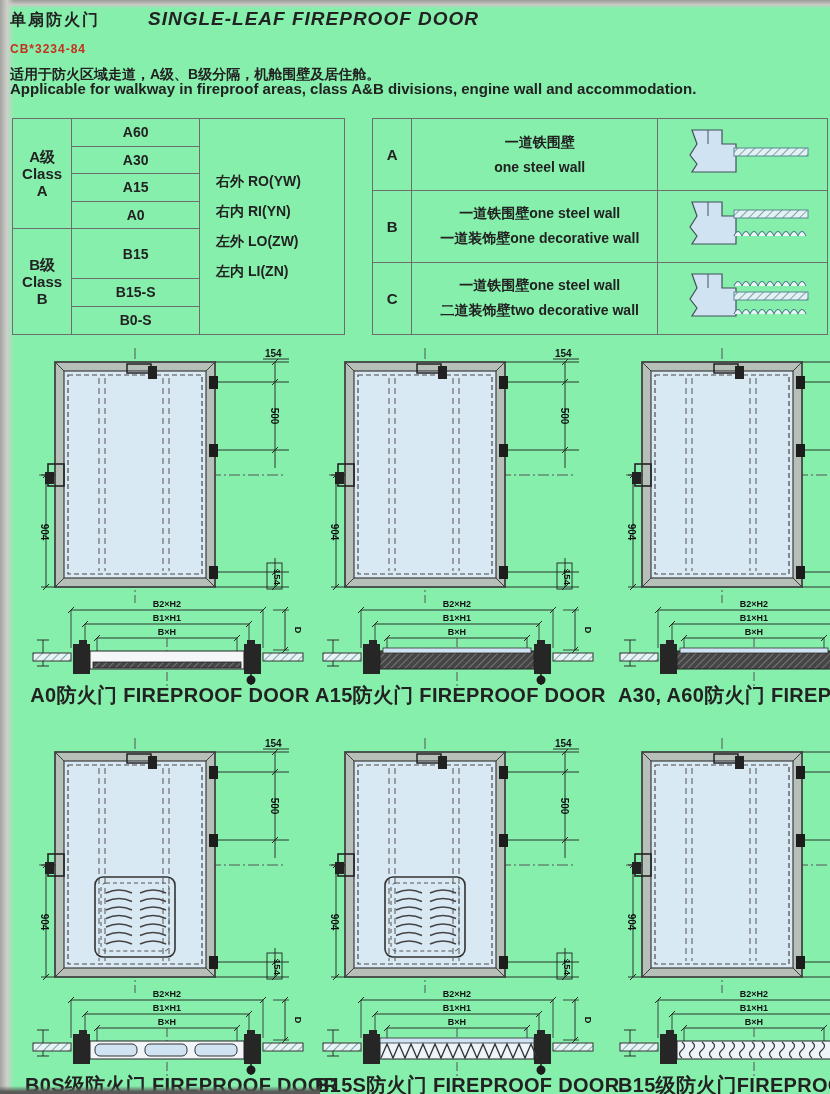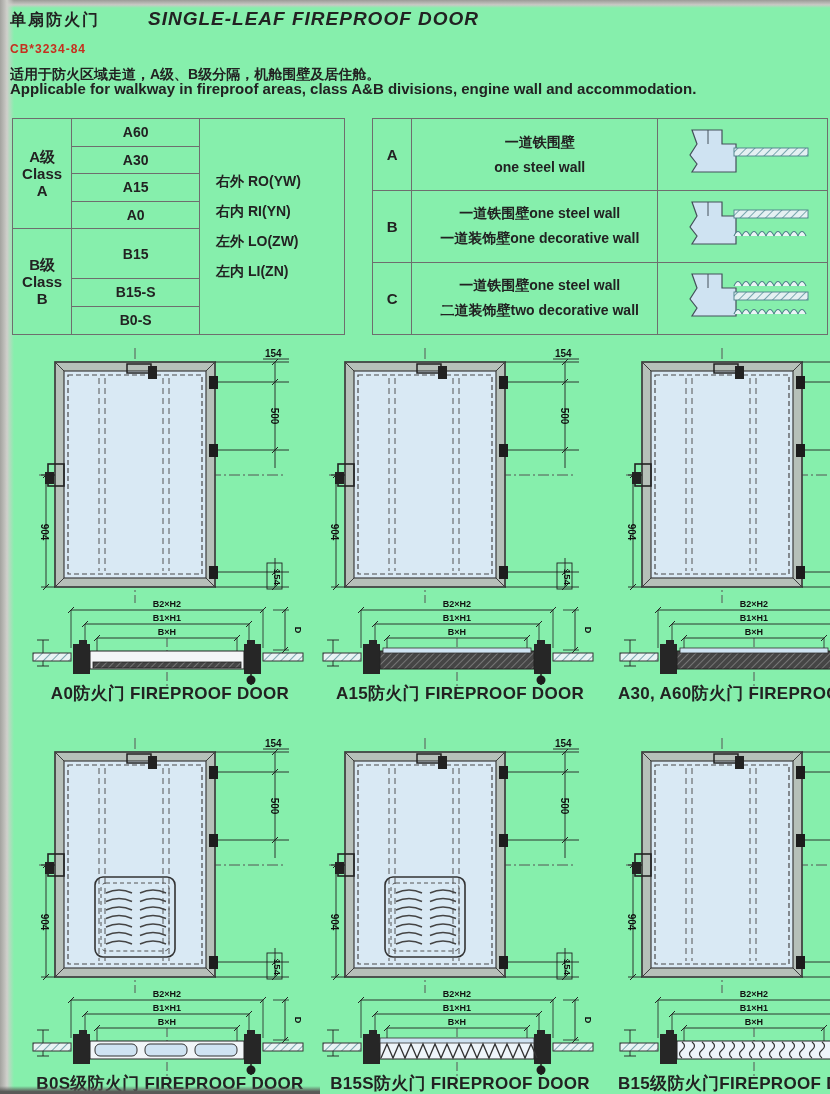--- a/index.html
+++ b/index.html
@@ -30,21 +30,21 @@
   .wall-table{position:absolute;left:372px;top:118px;width:456px;height:217px;font-size:14px;}
   .wall-table td{border:1px solid #6e6e6e;padding:0;text-align:center;}
   .wall-table .ltr{width:40px;text-align:center;font-size:15px;font-weight:bold;}
   .wall-table .txt{width:244px;padding-left:10px;font-weight:600;}
   .wall-table .txt div{margin:7px 0;}
   .wall-table .dia{width:170px;text-align:center;}
   .fig{position:absolute;width:290px;height:360px;}
   .door-holder{position:absolute;left:12px;top:0;}
   .sect-holder{position:absolute;left:2px;top:252px;}
   .caption{position:absolute;left:0;top:334px;width:100%;text-align:center;
-        font-size:17px;font-weight:bold;letter-spacing:0.3px;white-space:nowrap;}
+        font-size:20px;font-weight:bold;letter-spacing:0.3px;white-space:nowrap;}
   .fig.clip .caption{text-align:left;padding-left:6px;}
   svg text{font-family:"Liberation Sans","DejaVu Sans",sans-serif;}
 </style>
 </head>
 <body>
 
 <div class="page">
   <div class="edge-top"></div>
   <div class="edge-left"></div>
 

